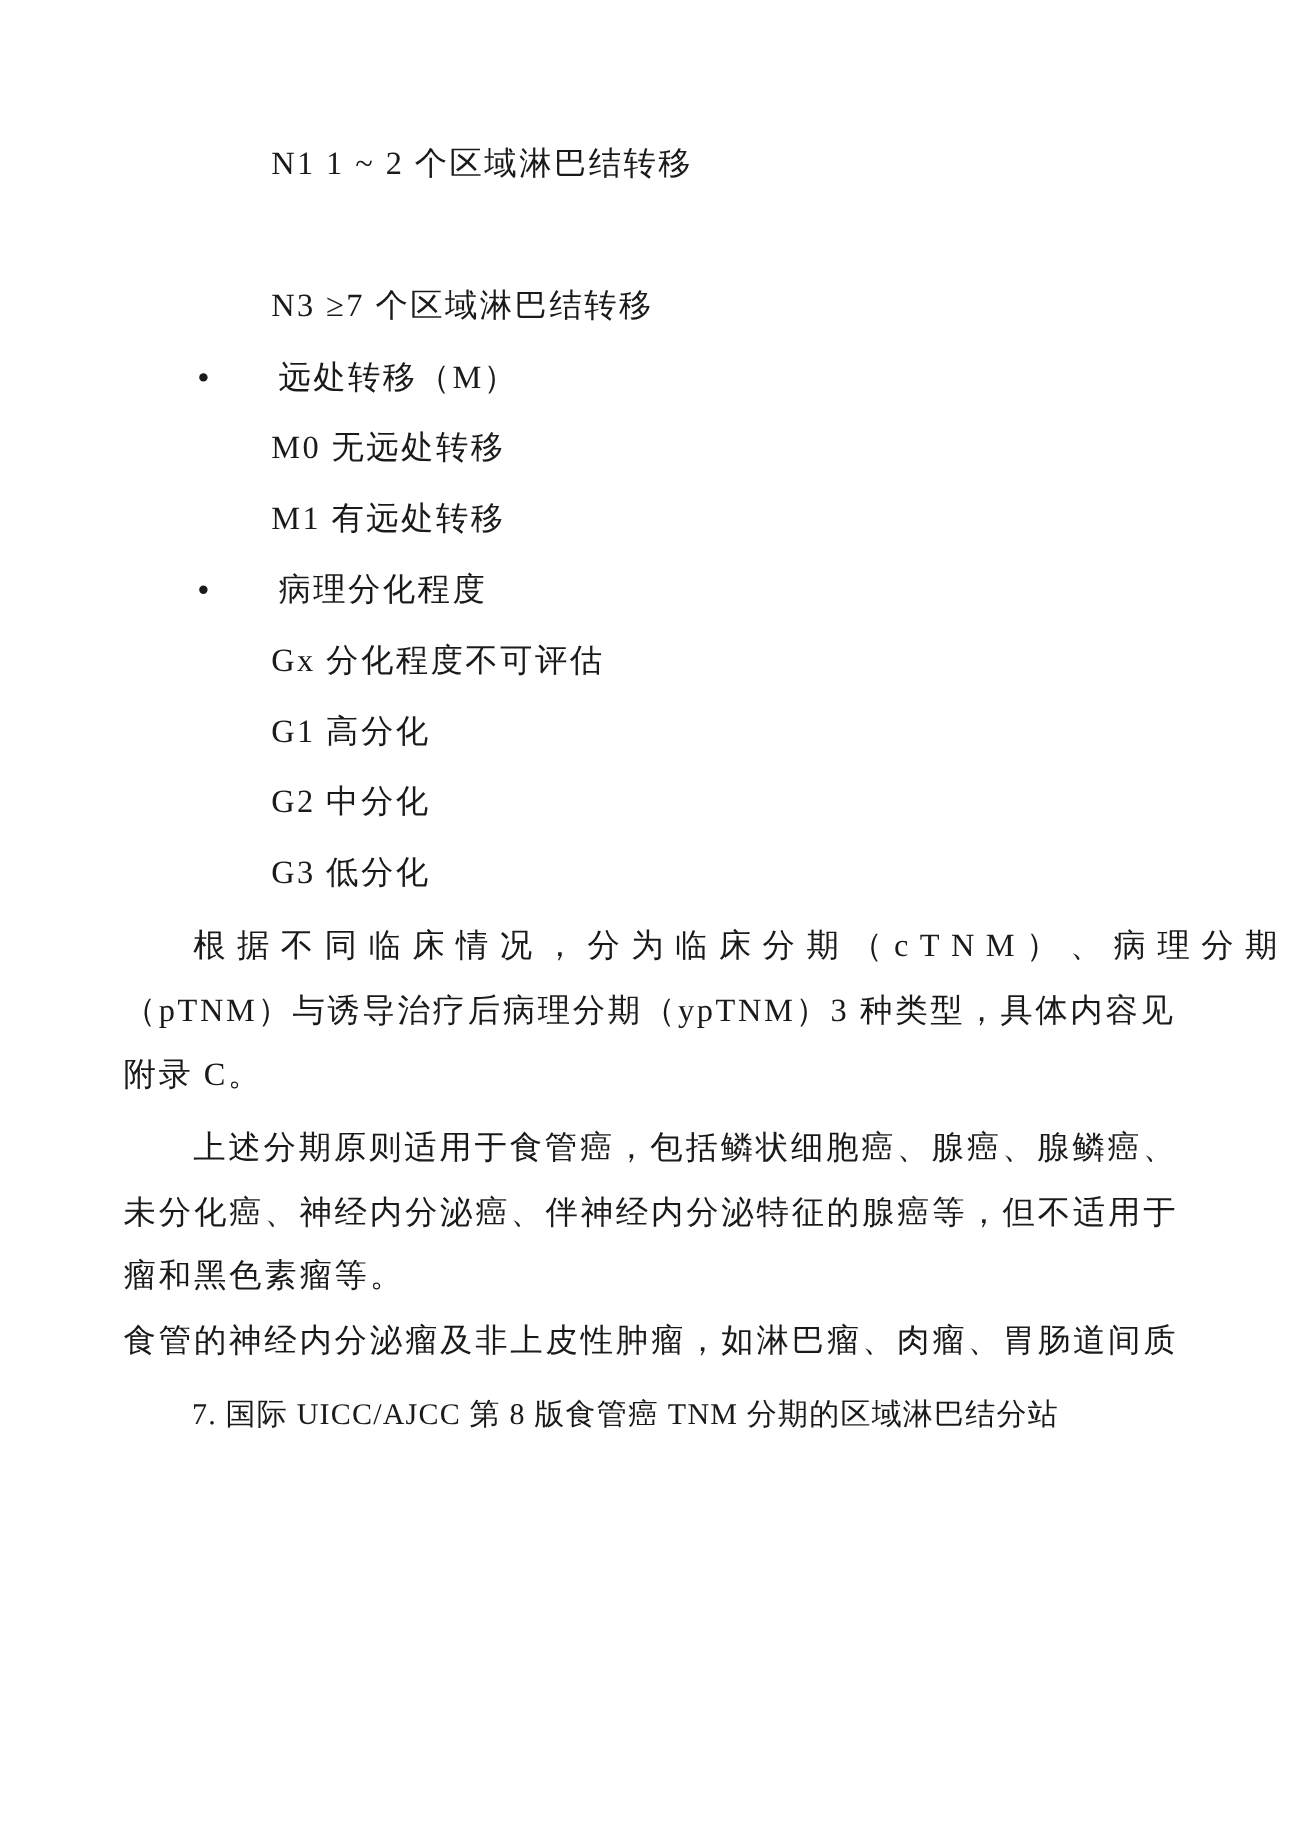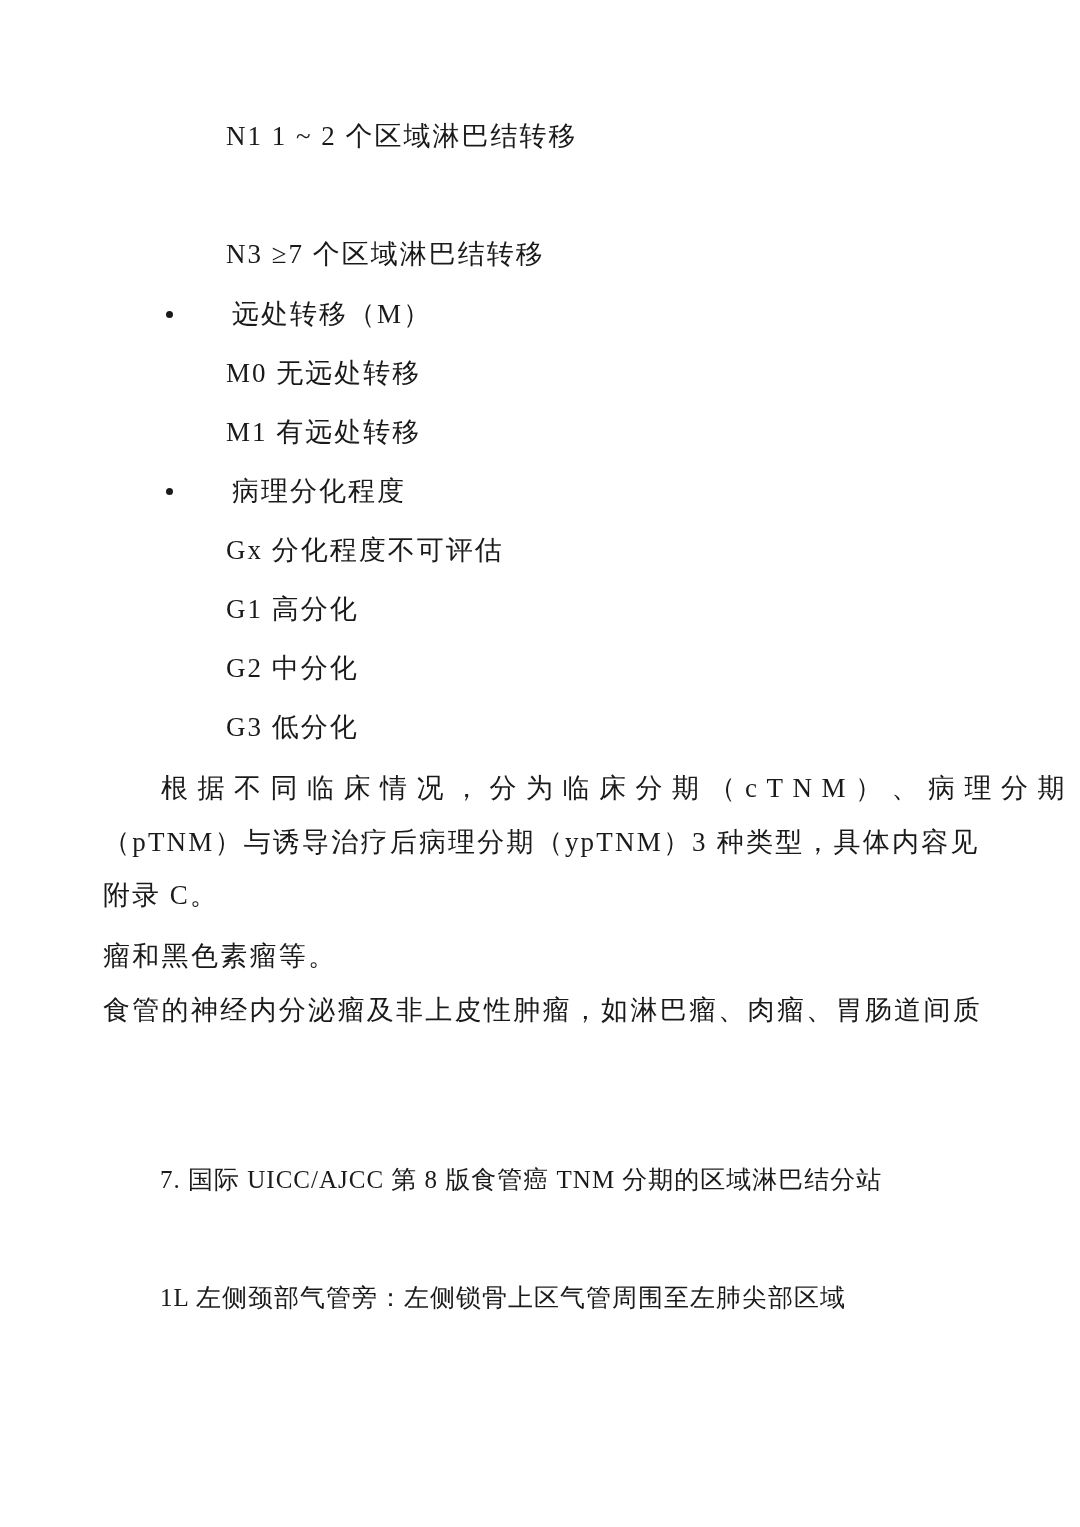--- a/index.html
+++ b/index.html
@@ -113,21 +113,22 @@
   <div class="line indent-item" style="top:651px;">G2 中分化</div>
   <div class="line indent-item" style="top:710px;">G3 低分化</div>
 
   <div class="para" style="top:762px;">
     <span class="pline first-indent" style="letter-spacing:9.5px;">根据不同临床情况，分为临床分期（cTNM）、病理分期</span>
     <span class="pline" style="letter-spacing:2.2px;">（pTNM）与诱导治疗后病理分期（ypTNM）3 种类型，具体内容见</span>
     <span class="pline" style="letter-spacing:2px;">附录 C。</span>
   </div>
 
   <div class="para" style="top:930px;">
+    <span class="pline first-indent" style="letter-spacing:2.3px;">上述分期原则适用于食管癌，包括鳞状细胞癌、腺癌、腺鳞癌、</span>
+    <span class="pline" style="letter-spacing:2.3px;">未分化癌、神经内分泌癌、伴神经内分泌特征的腺癌等，但不适用于</span>
     <span class="pline" style="letter-spacing:2.3px;">瘤和黑色素瘤等。</span>
     <span class="pline" style="letter-spacing:2.3px;">食管的神经内分泌瘤及非上皮性肿瘤，如淋巴瘤、肉瘤、胃肠道间质</span>
   </div>
 
   <div class="heading-line" style="top:1163px;">7. 国际 UICC/AJCC 第 8 版食管癌 TNM 分期的区域淋巴结分站</div>
-  <div class="heading-line" style="top:1281px;">1L 左侧颈部气管旁：左侧锁骨上区气管周围至左肺尖部区域</div>
 
   <div class="page-number">11</div>
 </div>
 
 </body></html>

